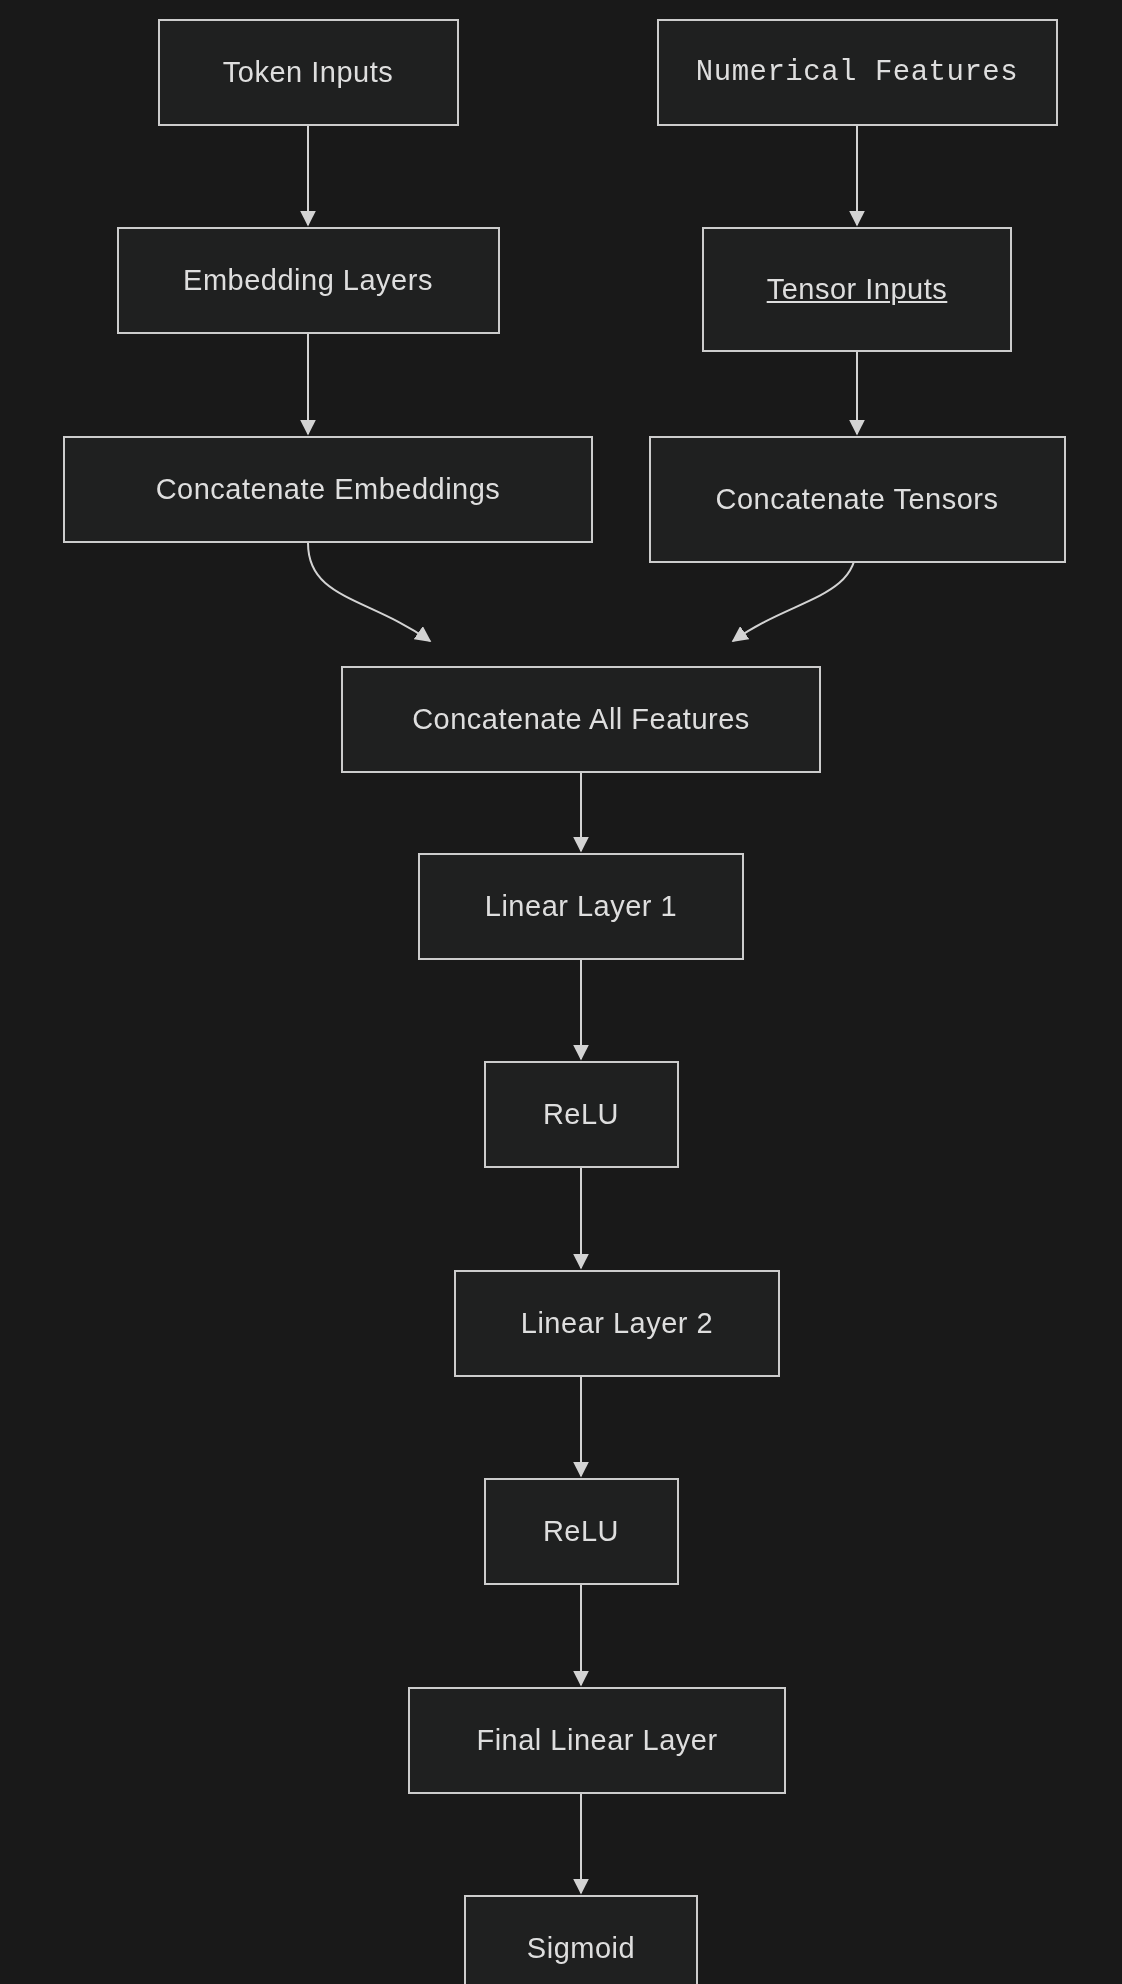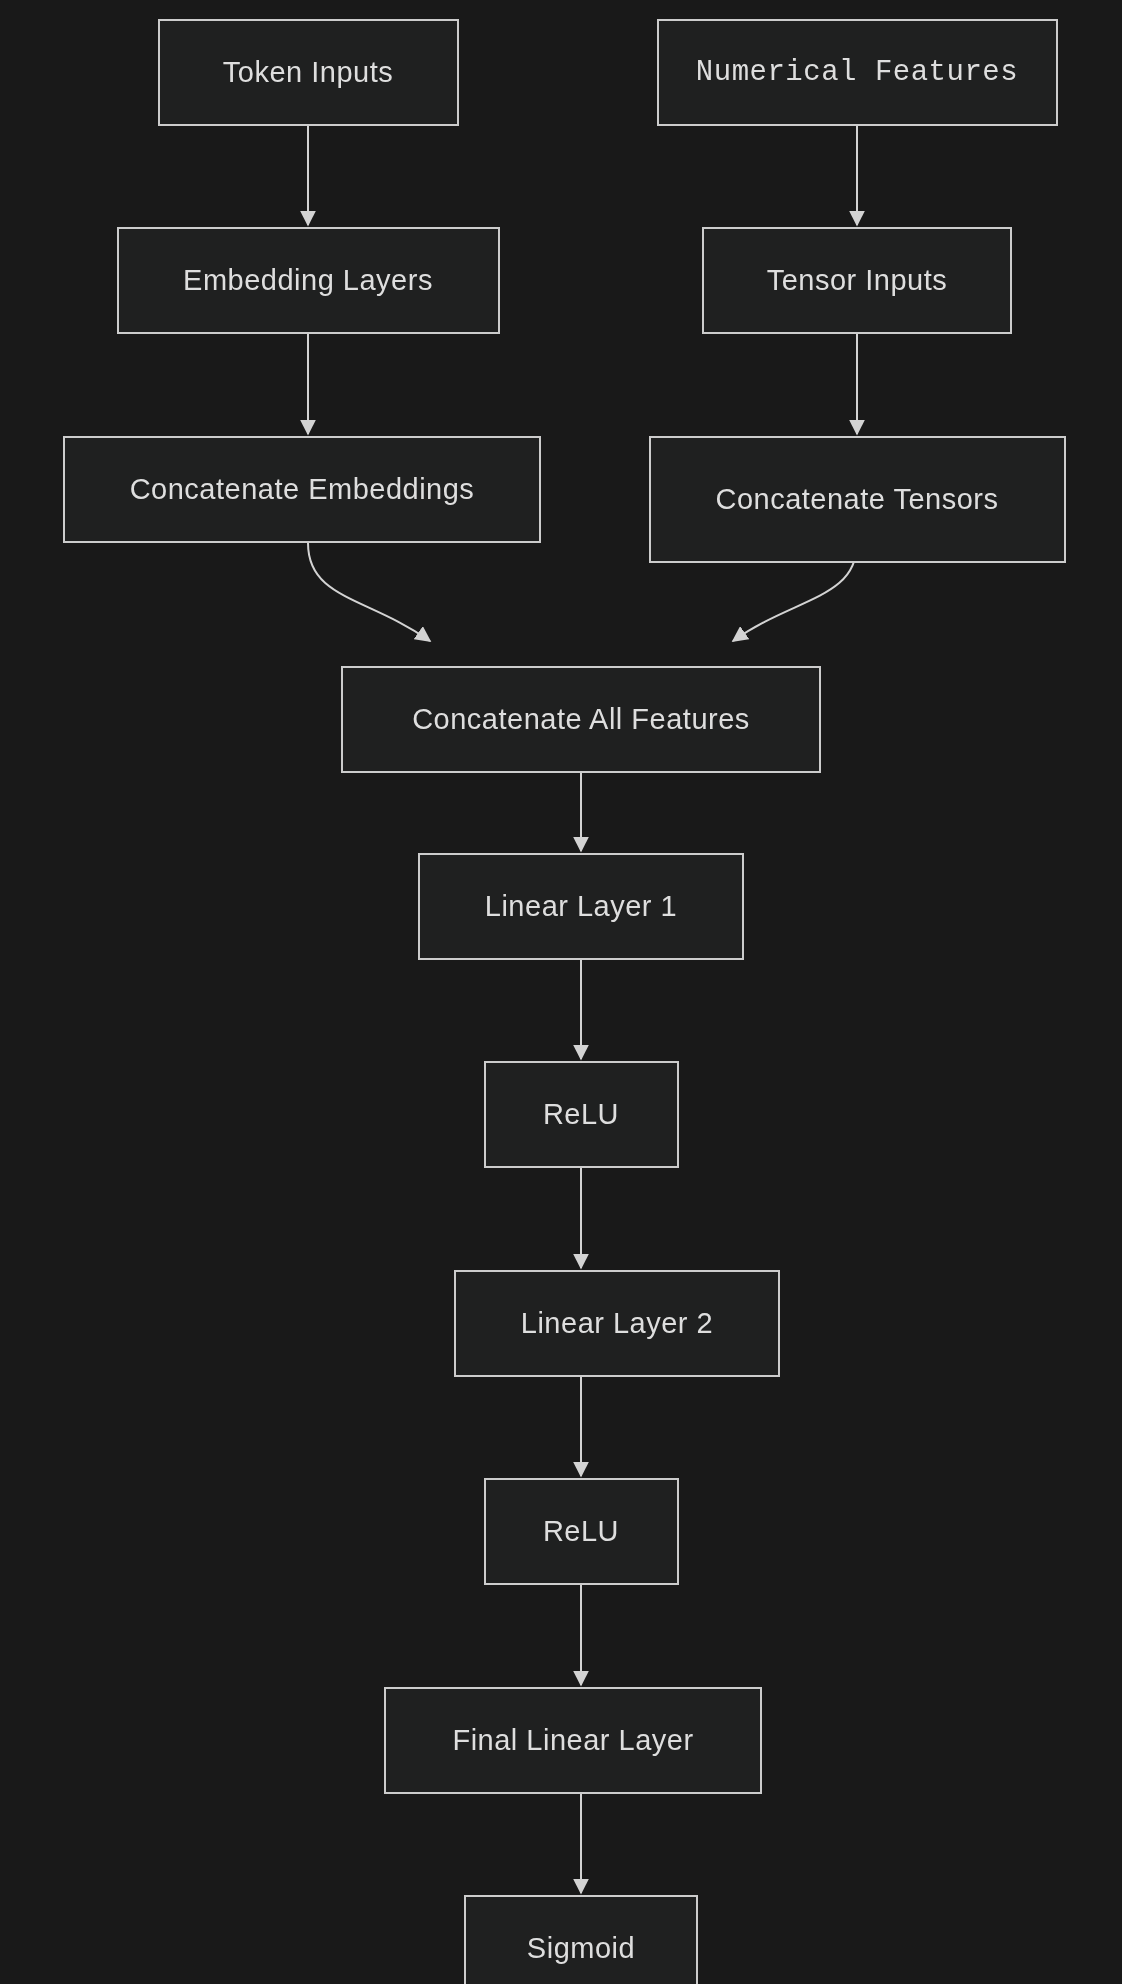--- a/index.html
+++ b/index.html
@@ -67,24 +67,24 @@
         <path d="M 581 1168 L 581 1268" class="edge" marker-end="url(#arrowhead)"></path>
         <path d="M 581 1377 L 581 1476" class="edge" marker-end="url(#arrowhead)"></path>
         <path d="M 581 1585 L 581 1685" class="edge" marker-end="url(#arrowhead)"></path>
         <path d="M 581 1794 L 581 1893" class="edge" marker-end="url(#arrowhead)"></path>
       </g>
   </svg>
   <div id="node-layer">
       <div class="node" style="left: 157.5px; top: 19px; width: 301px; height: 107px;">Token Inputs</div>
       <div class="node" style="left: 656.5px; top: 19px; width: 401px; height: 107px; font-family: Liberation Mono, monospace;">Numerical Features</div>
       <div class="node" style="left: 116.5px; top: 227px; width: 383px; height: 107px;">Embedding Layers</div>
-      <div class="node" style="left: 702px; top: 227px; width: 310px; height: 107px;">Tensor Inputs</div>
-      <div class="node" style="left: 63px; top: 436px; width: 478px; height: 107px;">Concatenate Embeddings</div>
+      <div class="node" style="left: 702px; top: 227px; width: 310px; height: 125px; text-decoration: underline;">Tensor Inputs</div>
+      <div class="node" style="left: 63px; top: 436px; width: 530px; height: 107px;">Concatenate Embeddings</div>
       <div class="node" style="left: 648.5px; top: 436px; width: 417px; height: 127px;">Concatenate Tensors</div>
       <div class="node" style="left: 341px; top: 644px; width: 480px; height: 107px; margin-top: 22px;">Concatenate All Features</div>
       <div class="node" style="left: 418px; top: 853px; width: 326px; height: 107px;">Linear Layer 1</div>
       <div class="node" style="left: 483.5px; top: 1061px; width: 195px; height: 107px;">ReLU</div>
       <div class="node" style="left: 418px; top: 1270px; width: 326px; height: 107px; margin-left: 36px;">Linear Layer 2</div>
       <div class="node" style="left: 483.5px; top: 1478px; width: 195px; height: 107px;">ReLU</div>
-      <div class="node" style="left: 384px; top: 1687px; width: 378px; height: 107px;">Final Linear Layer</div>
+      <div class="node" style="left: 408px; top: 1687px; width: 378px; height: 107px;">Final Linear Layer</div>
       <div class="node" style="left: 464px; top: 1895px; width: 234px; height: 107px;">Sigmoid</div>
     </div>
 </div>
 
 </body></html>

